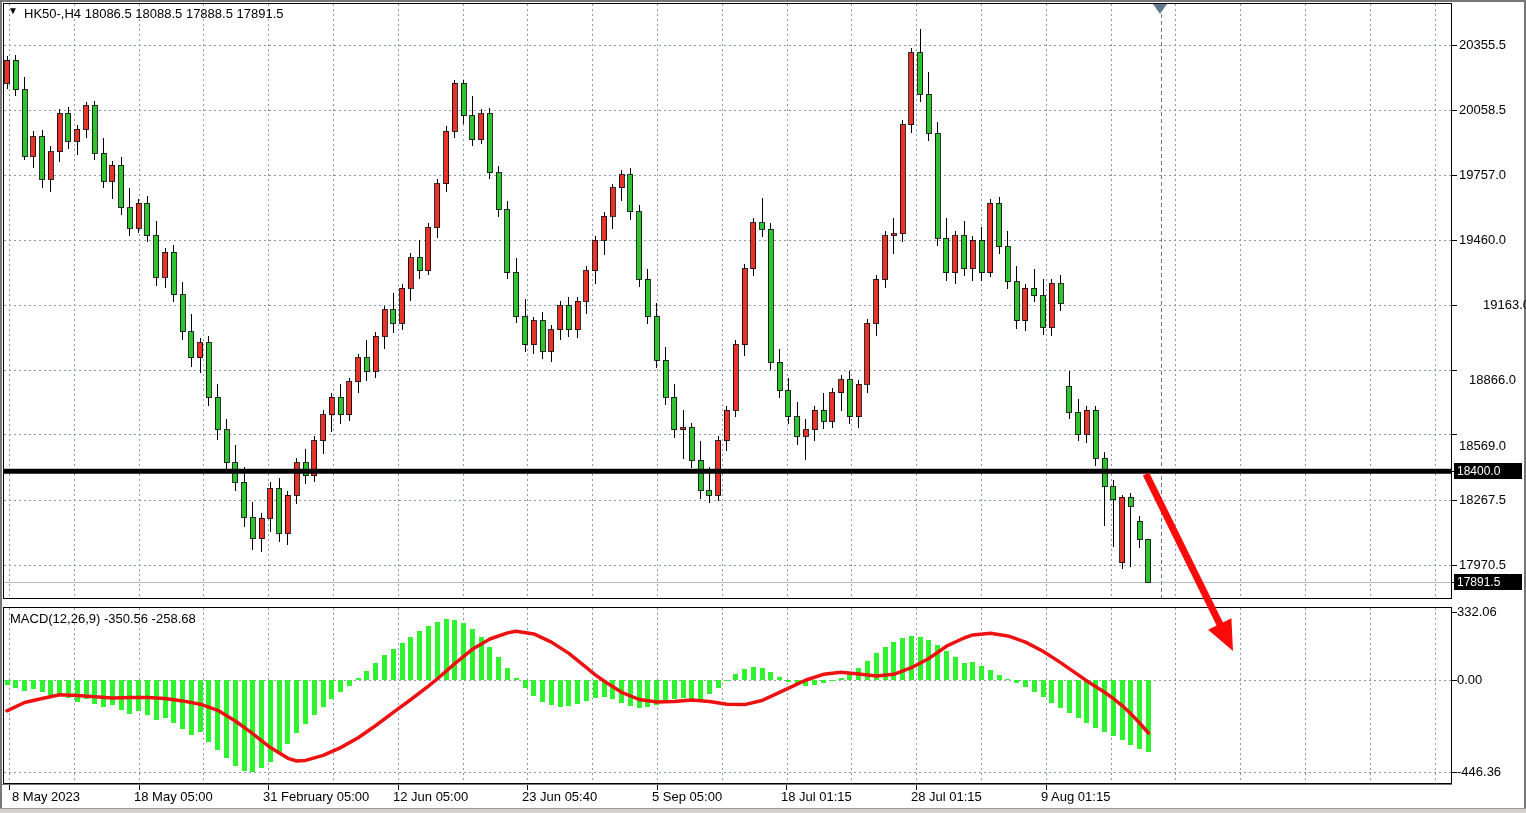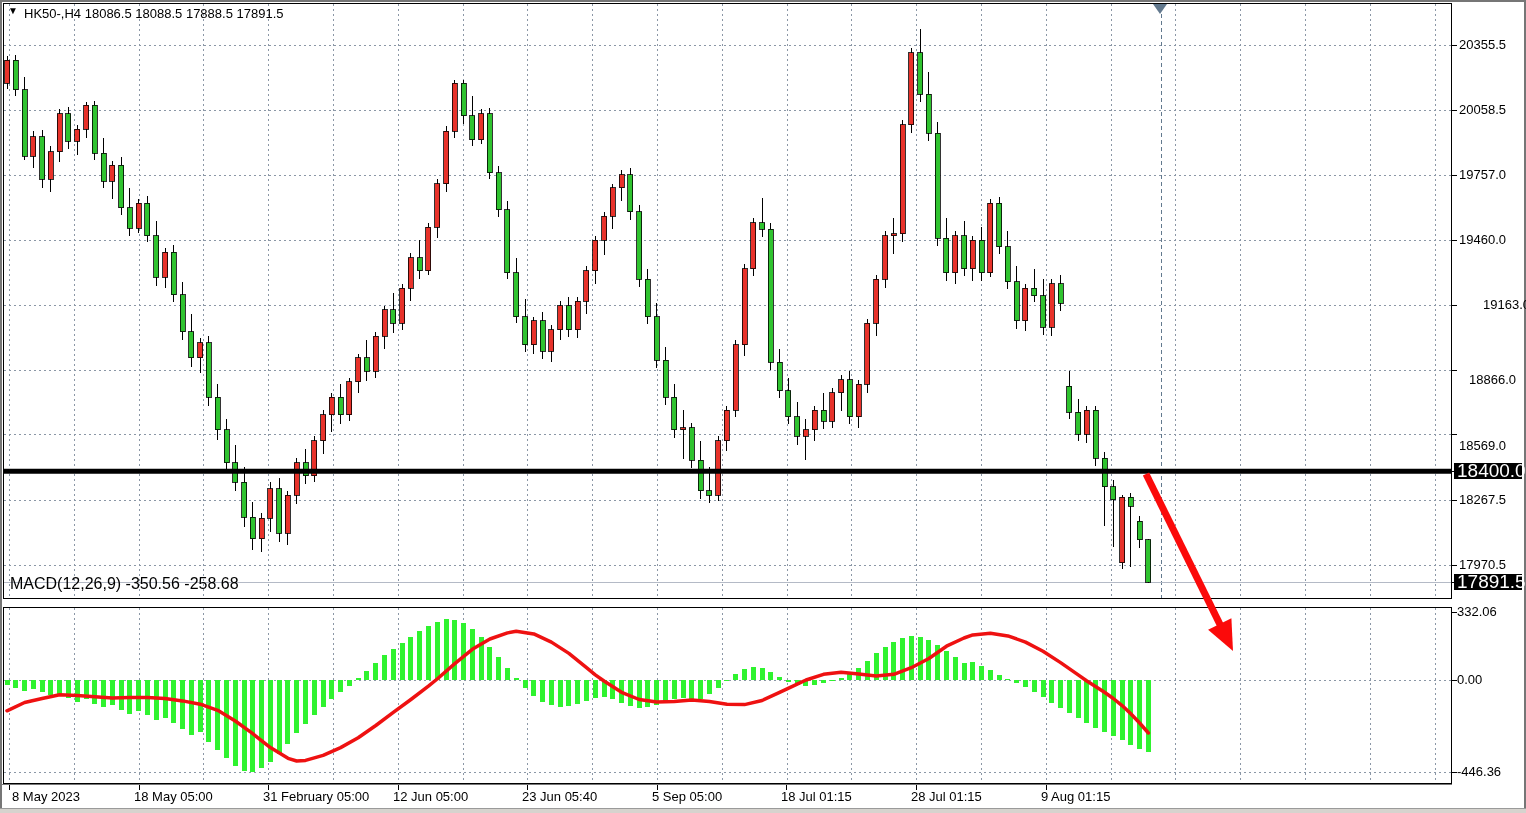--- a/index.html
+++ b/index.html
@@ -1,25 +1,25 @@
 <!DOCTYPE html>
 <html><head>
 <meta charset="utf-8">
 <style>
   html,body{margin:0;padding:0;background:#f0f0f0;}
   #window{position:relative;width:1526px;height:813px;background:#ffffff;overflow:hidden;
           font-family:"Liberation Sans",sans-serif;color:#000;}
   .abs{position:absolute;}
   .lbl{position:absolute;font-size:13px;line-height:16px;white-space:nowrap;color:#000;}
   .axis-lbl{position:absolute;font-size:13px;line-height:16px;white-space:nowrap;color:#000;}
-  .hl-lbl{position:absolute;font-size:19px;line-height:16px;white-space:nowrap;
+  .hl-lbl{position:absolute;font-size:12px;line-height:16px;white-space:nowrap;
           background:#000;color:#fff;padding:0 3px;width:62px;}
   #title-row{left:24px;top:6px;font-size:13px;}
   #symbol-icon{left:8px;top:5px;font-size:10px;color:#000;}
-  #macd-row{left:10px;top:576px;font-size:16px;}
+  #macd-row{left:10px;top:611px;font-size:13px;}
   #sep-triangle{left:1153px;top:4px;width:0;height:0;
       border-left:7px solid transparent;border-right:7px solid transparent;
       border-top:10px solid #62798e;}
   #bottom-strip{left:0;top:808px;width:1526px;height:5px;background:#d6d3ce;border-top:1px solid #9a9a9a;box-sizing:border-box;}
   .frame{background:#767676;}
   svg{position:absolute;left:0;top:0;}
 </style>
 </head>
 <body>
 

